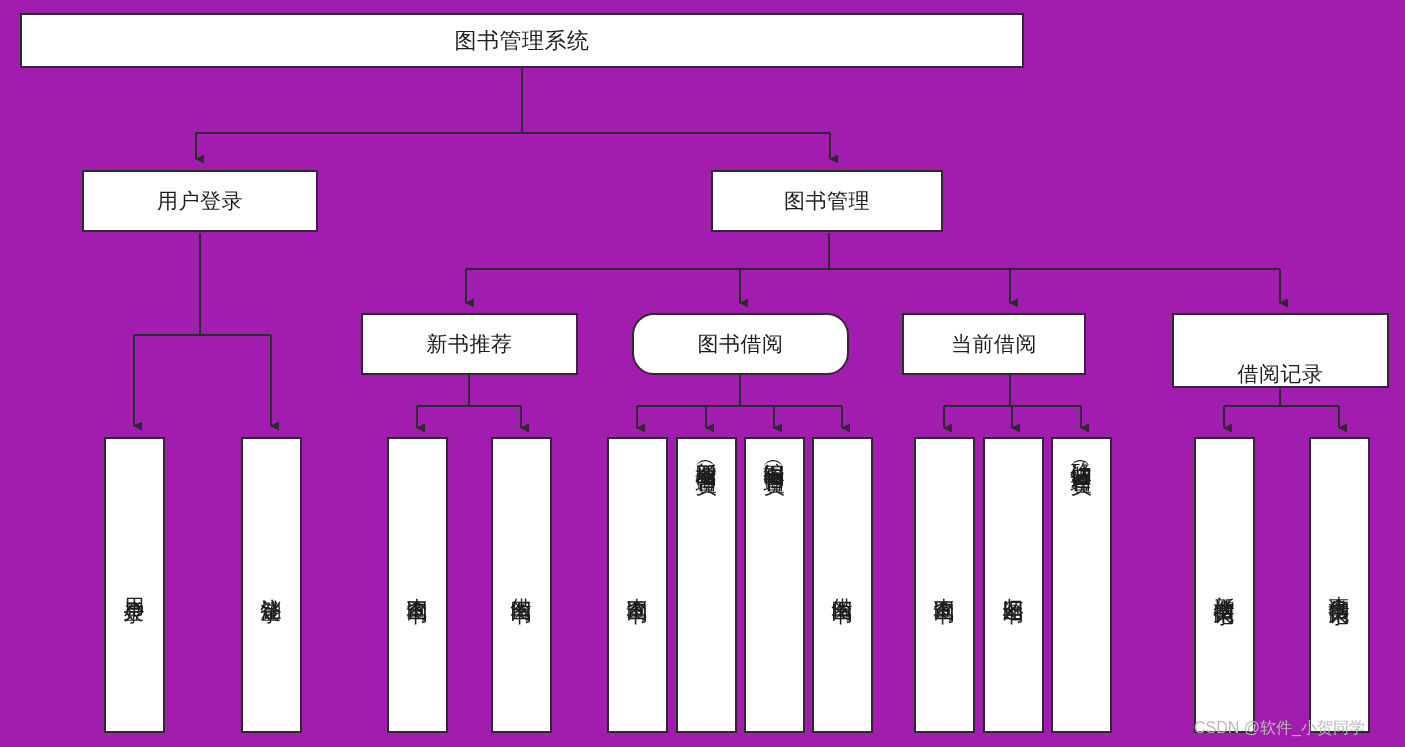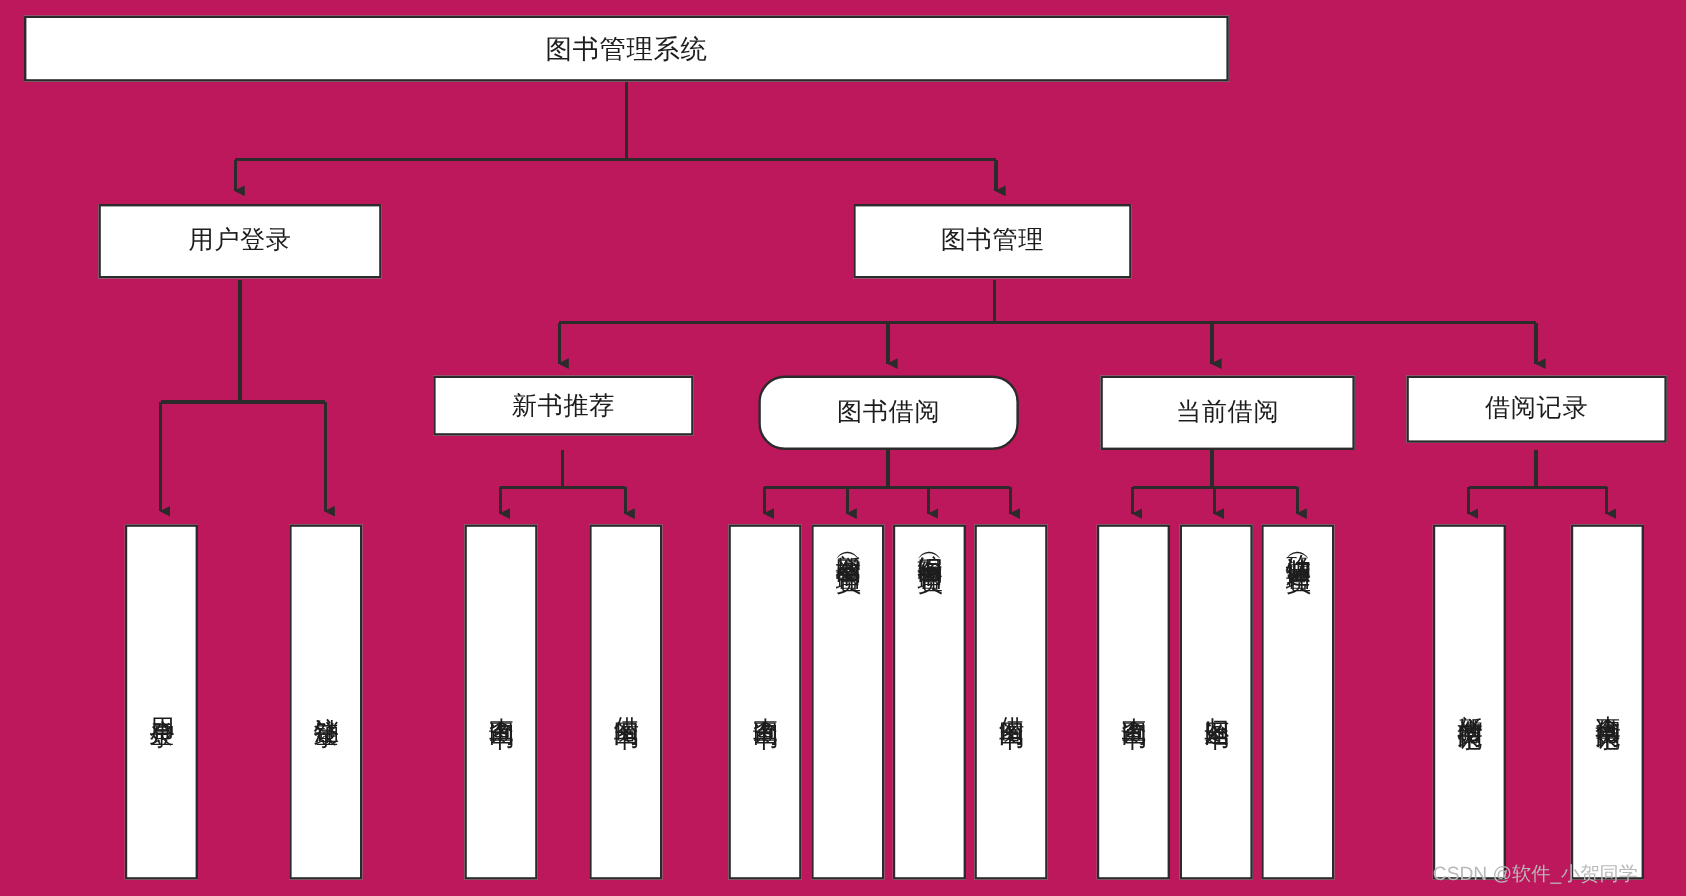--- a/index.html
+++ b/index.html
@@ -8,21 +8,21 @@
     padding: 0;
     background: #ffffff;
   }
   body {
     font-family: "Liberation Sans", "DejaVu Sans", sans-serif;
   }
   #diagram-root {
     position: relative;
     width: 1405px;
     height: 747px;
-    background: #be185d;
+    background: #a21caf;
     overflow: hidden;
   }
   #edges-layer {
     position: absolute;
     left: 0;
     top: 0;
     width: 1405px;
     height: 747px;
   }
   .node {
@@ -133,30 +133,30 @@
     <span class="node-label">图书管理系统</span>
   </div>
 
   <div class="node level-2" style="left:82px; top:170px; width:236px; height:62px;">
     <span class="node-label">用户登录</span>
   </div>
   <div class="node level-2" style="left:711px; top:170px; width:232px; height:62px;">
     <span class="node-label">图书管理</span>
   </div>
 
-  <div class="node level-3" style="left:361px; top:313px; width:217px; height:50px;font-family:Liberation Serif, serif;">
+  <div class="node level-3" style="left:361px; top:313px; width:217px; height:62px;">
     <span class="node-label">新书推荐</span>
   </div>
   <div class="node level-3" style="left:632px; top:313px; width:217px; height:62px;border-radius:22px;">
     <span class="node-label">图书借阅</span>
   </div>
-  <div class="node level-3" style="left:902px; top:313px; width:212px; height:62px;margin-left:15px;">
+  <div class="node level-3" style="left:902px; top:313px; width:184px; height:62px;">
     <span class="node-label">当前借阅</span>
   </div>
-  <div class="node level-3" style="left:1172px; top:313px; width:217px; height:56px;">
+  <div class="node level-3" style="left:1172px; top:313px; width:217px; height:75px;align-items:flex-end;">
     <span class="node-label">借阅记录</span>
   </div>
 
   <div class="node leaf centered" style="left:104px; top:437px; width:61px; height:296px;">
     <span class="node-label">用户登录</span>
   </div>
   <div class="node leaf centered" style="left:241px; top:437px; width:61px; height:296px;">
     <span class="node-label">注销登录</span>
   </div>
 

